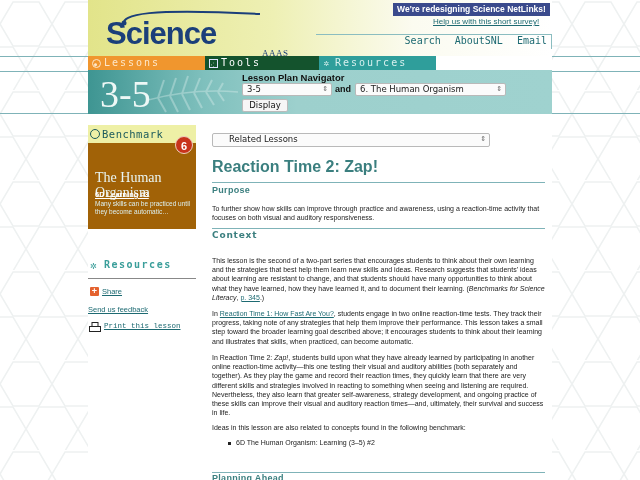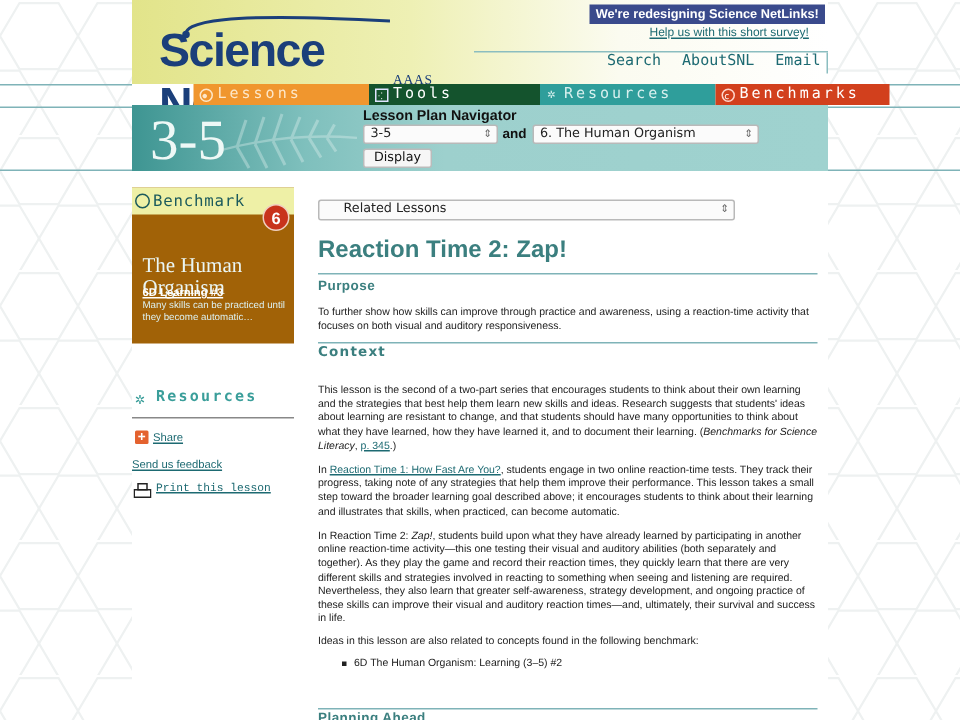--- a/index.html
+++ b/index.html
@@ -44,21 +44,21 @@
     position: absolute; left: 345px; top: 17px; font-size: 8px; color: #1d6a72; text-decoration: underline;
   }
   .toplinks {
     position: absolute; left: 300px; top: 35px; width: 164px; height: 14px;
     border-right: 1px solid #8bbdc0; display: flex; justify-content: flex-end; gap: 14px; padding-right: 4px;
     font-family: "DejaVu Sans Mono", monospace; font-size: 10px; color: #1d6a72;
   }
   .toplinks span { cursor: pointer; }
 
   
-  .tabs { position: absolute; left: 0; top: 56px; width: 464px; height: 14px; display: flex; margin-left: 41px; }
+  .tabs { position: absolute; left: 0; top: 56px; width: 464px; height: 14px; display: flex; }
   .tab {
     height: 14px; font-family: "DejaVu Sans Mono", monospace; font-size: 10px;
     letter-spacing: 2px; color: #ffffff; line-height: 14px; padding-left: 4px; display: flex; align-items: center; gap: 3px;
   }
   .tab-lessons { width: 117px; background: #f0962e; color: #fde7c9; }
   .tab-tools { width: 114px; background: #14532d; }
   .tab-resources { width: 117px; background: #2f9e9b; color: #d8f0ee; }
   .tab-benchmarks { width: 116px; background: #d2401d; }
   .tab .ico { display: inline-block; width: 9px; height: 9px; font-size: 9px; line-height: 9px; text-align: center; }
   .tab-lessons .ico { border: 1px solid #fde7c9; border-radius: 50%; font-size: 5px; }
@@ -193,24 +193,20 @@
       <span class="ico">●</span>
       <span>Lessons</span>
     </div>
     <div class="tab tab-tools">
       <span class="ico">⁖</span>
       <span>Tools</span>
     </div>
     <div class="tab tab-resources">
       <span class="ico">✲</span>
       <span>Resources</span>
-    </div>
-    <div class="tab tab-benchmarks">
-      <span class="ico">c</span>
-      <span>Benchmarks</span>
     </div>
   </div>
 
   <div class="navband">
     <svg class="fern" viewBox="0 0 90 44">
       <path d="M0 30 Q 45 18 90 22" stroke="#e8f5f3" stroke-width="1.5" fill="none"></path>
       <g stroke="#e8f5f3" stroke-width="2">
         <line x1="10" y1="28" x2="16" y2="10"></line>
           <line x1="10" y1="28" x2="18" y2="42"></line>
         <line x1="22" y1="26" x2="28" y2="8"></line>

